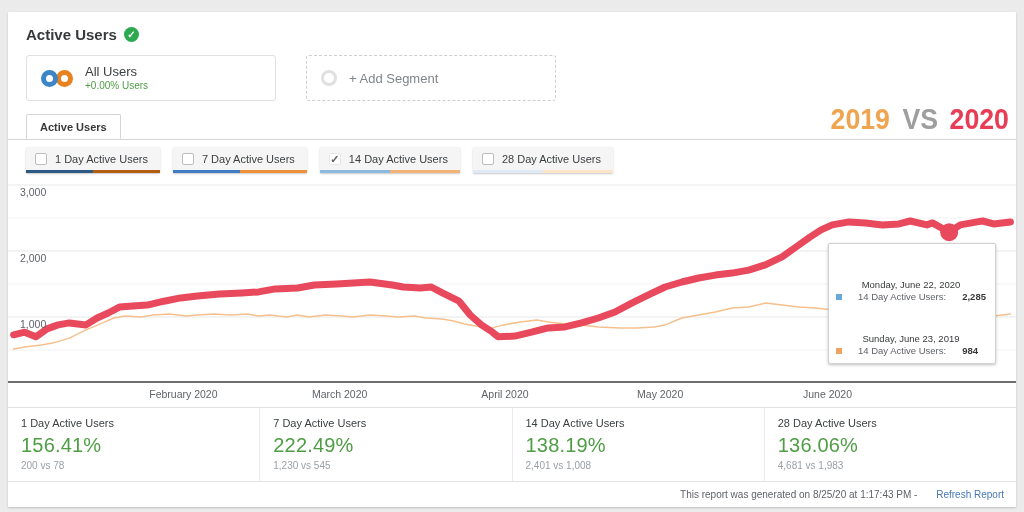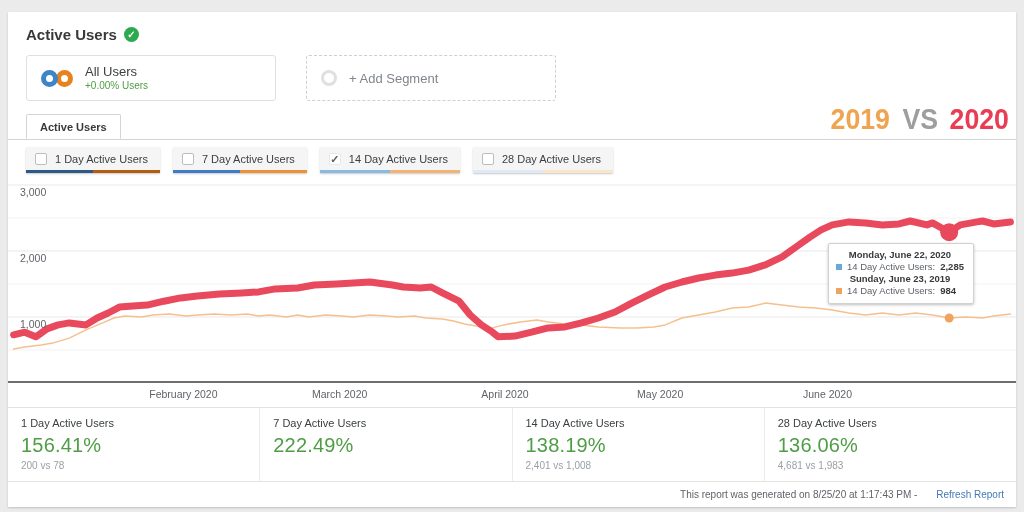--- a/index.html
+++ b/index.html
@@ -45,22 +45,22 @@
   .toggle-label { font-size:11px; color:#3c4043; }
   .underline { display:flex; height:3px; }
   .underline div { flex:1; }
 
   
   .chartwrap { position:relative; padding:0;text-align:center; }
   .chartwrap svg { display:block; }
   .tooltip { position:absolute; left:820px; top:60px; background:#fff; border:1px solid #d2d2d2;
              box-shadow:0 1px 3px rgba(0,0,0,.25); border-radius:2px; padding:5px 9px 6px 7px;
              font-size:9.5px; line-height:12px; white-space:nowrap; z-index:5; }
-  .tt-date { font-weight:bold; color:#37393b; }
-  .tt-item { color:#5f6368; display:flex; align-items:center; gap:5px; }
+  .tt-date { font-weight:normal; color:#37393b;margin-top:30px; }
+  .tt-item { color:#5f6368; display:flex; align-items:center; gap:16px; }
   .tt-sq { width:6px; height:6px; display:inline-block; }
   .tt-val { font-weight:bold; color:#37393b; }
 
   
   .statsrow { display:flex; border-top:1px solid #e2e2e2; }
   .stat { flex:1; padding:9px 0 10px 13px; border-left:1px solid #ebebeb; }
   .stat:first-child { border-left:none; }
   .stat-label { font-size:11px; color:#3c4043; margin-bottom:5px; }
   .stat-value { font-size:20px; color:#4f9d45; margin-bottom:3px; letter-spacing:.2px; }
   .stat-sub { font-size:10px; color:#9aa0a6; }
@@ -186,20 +186,21 @@
 
   <div class="statsrow">
     <div class="stat">
       <div class="stat-label">1 Day Active Users</div>
       <div class="stat-value">156.41%</div>
       <div class="stat-sub">200 vs 78</div>
     </div>
     <div class="stat">
       <div class="stat-label">7 Day Active Users</div>
       <div class="stat-value">222.49%</div>
+      <div class="stat-sub">1,230 vs 545</div>
     </div>
     <div class="stat">
       <div class="stat-label">14 Day Active Users</div>
       <div class="stat-value">138.19%</div>
       <div class="stat-sub">2,401 vs 1,008</div>
     </div>
     <div class="stat">
       <div class="stat-label">28 Day Active Users</div>
       <div class="stat-value">136.06%</div>
       <div class="stat-sub">4,681 vs 1,983</div>

